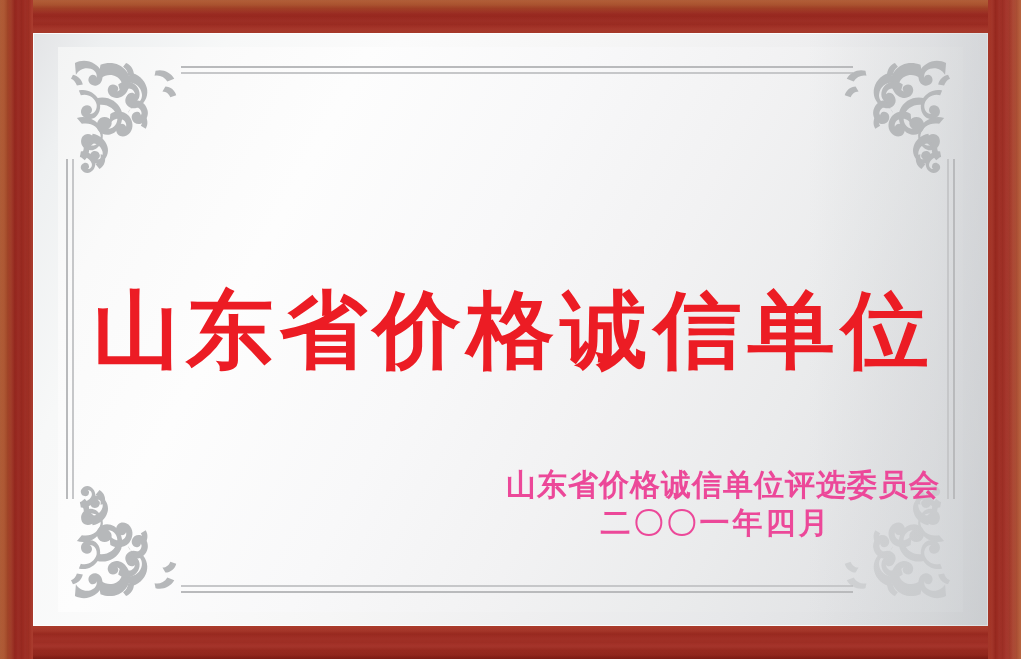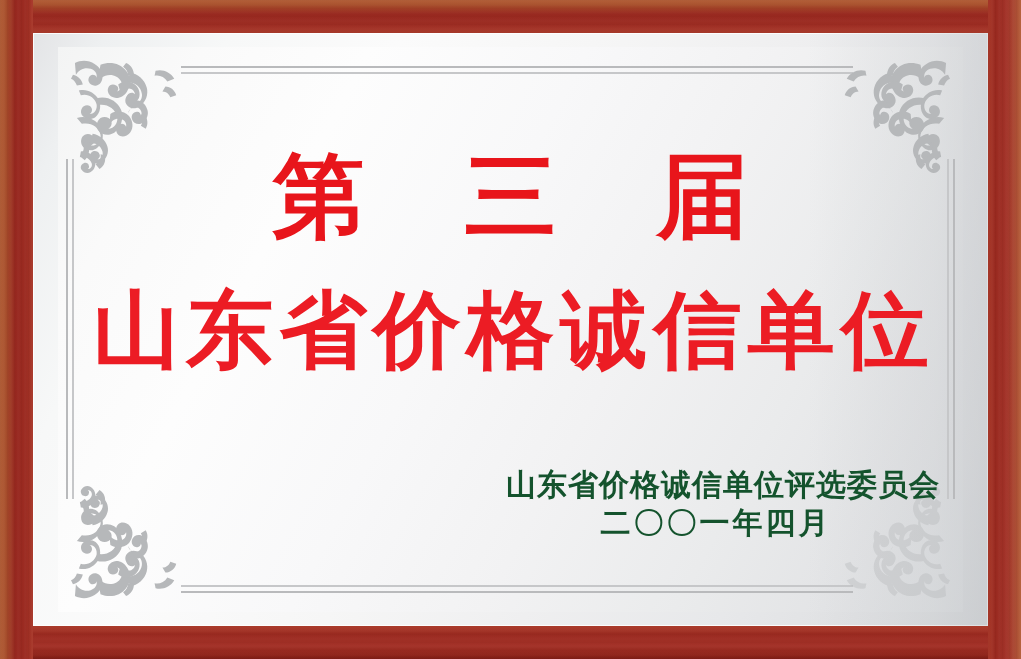--- a/index.html
+++ b/index.html
@@ -131,21 +131,21 @@
     line-height:1.12;
     letter-spacing:6px;
     text-indent:6px;
     white-space:nowrap;
     transform:scaleX(1.04);
   }
   .sig-block{
     position:absolute;right:95px;top:466px;
     text-align:center;
     width:420px;
-    color:#14532d;
+    color:#ec4899;
     font-family:"DejaVu Sans","Liberation Sans",sans-serif;
   }
   .sig-org{
     font-size:30px;font-weight:bold;line-height:1.25;
     letter-spacing:1px;white-space:nowrap;
   }
   .sig-date{
     font-size:30px;font-weight:bold;line-height:1.25;
     letter-spacing:3px;margin-top:0;white-space:nowrap;
   }
@@ -271,21 +271,20 @@
         <path d="M96 30c5 0 10 4 11 9l-6 2c-1-3-4-6-8-6l3-5z"></path>
         <path d="M16 86c4 6 3 14-2 19l-5-4c4-4 5-9 3-14l4-1z"></path>
         <path d="M34 100c2 5 0 11-5 14l-4-5c4-2 6-6 5-10l4 1z"></path>
         <path d="M56 6c5 2 8 7 8 12l-6 1c0-4-2-7-5-9l3-4z"></path>
         <path d="M74 58c4 4 5 10 2 15l-5-3c2-3 2-8-1-11l4-1z"></path>
         <path d="M2 18c5 1 9 5 10 10l-6 1c-1-3-3-6-6-7l2-4z"></path>
       </svg>
     </div>
   </div>
 
-  <div class="title-main">第 三 届</div>
 
   <div class="title-sub">山东省价格诚信单位</div>
 
   <div class="sig-block">
     <div class="sig-org">山东省价格诚信单位评选委员会</div>
     <div class="sig-date">二〇〇一年四月</div>
   </div>
 
 </div>
 

